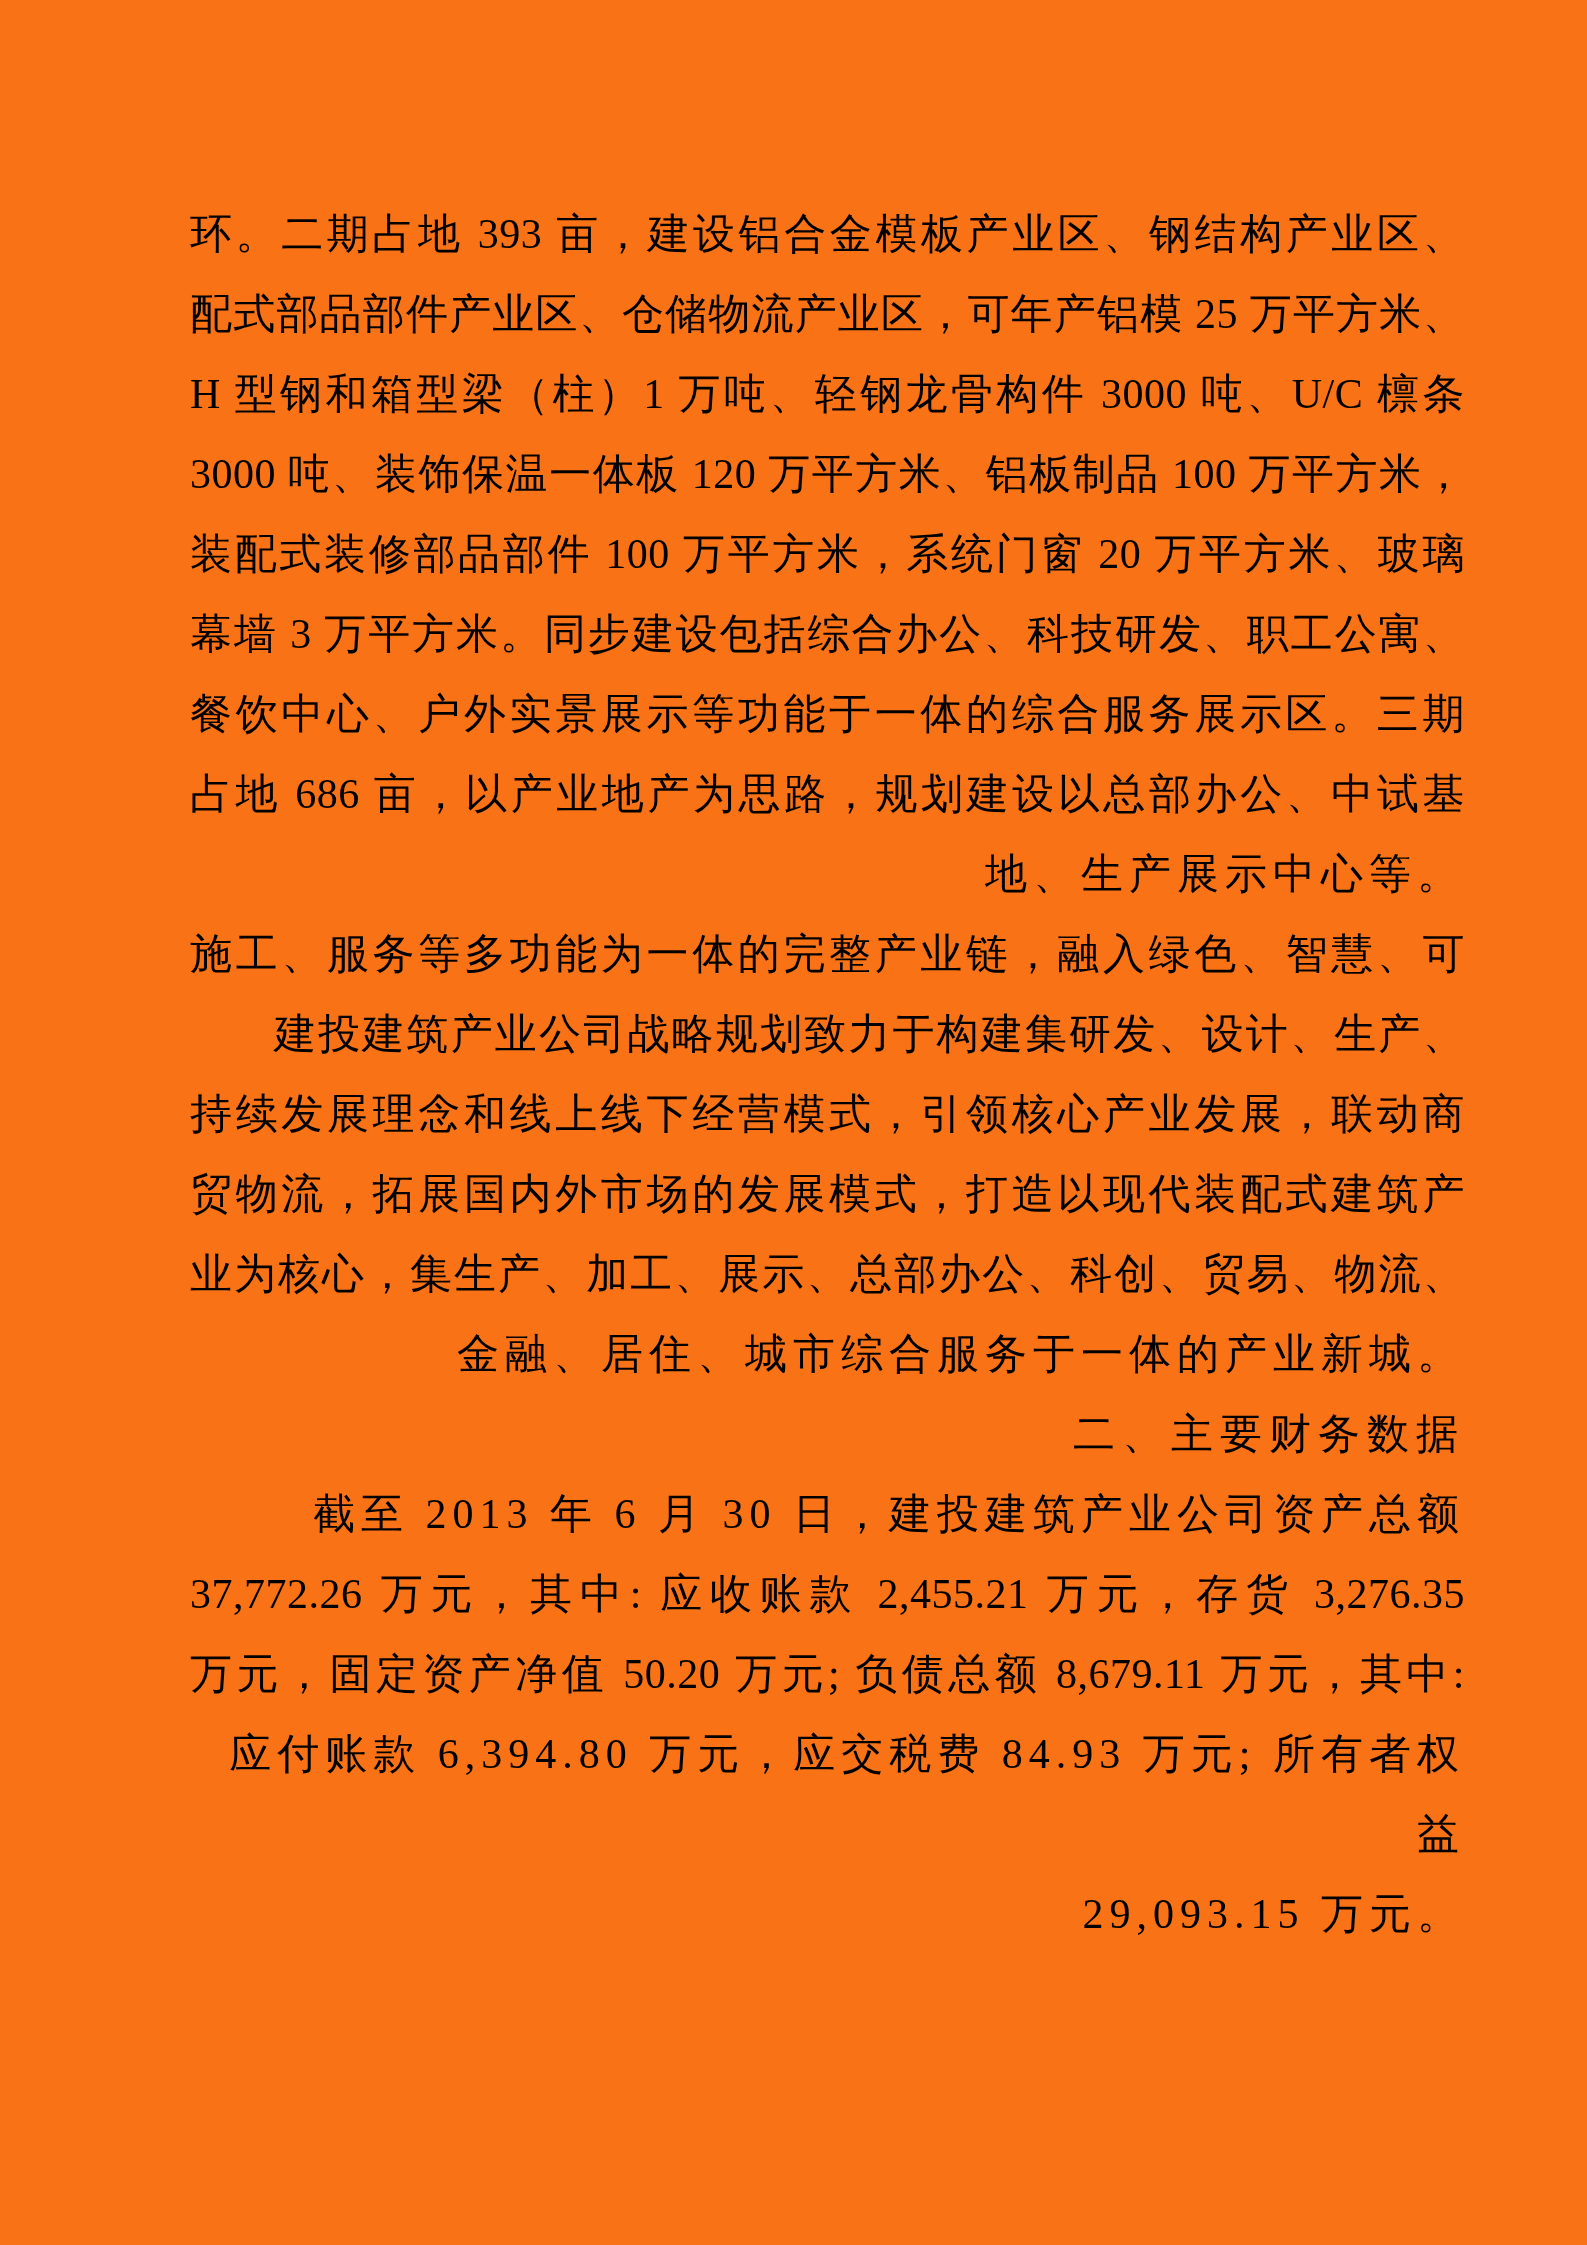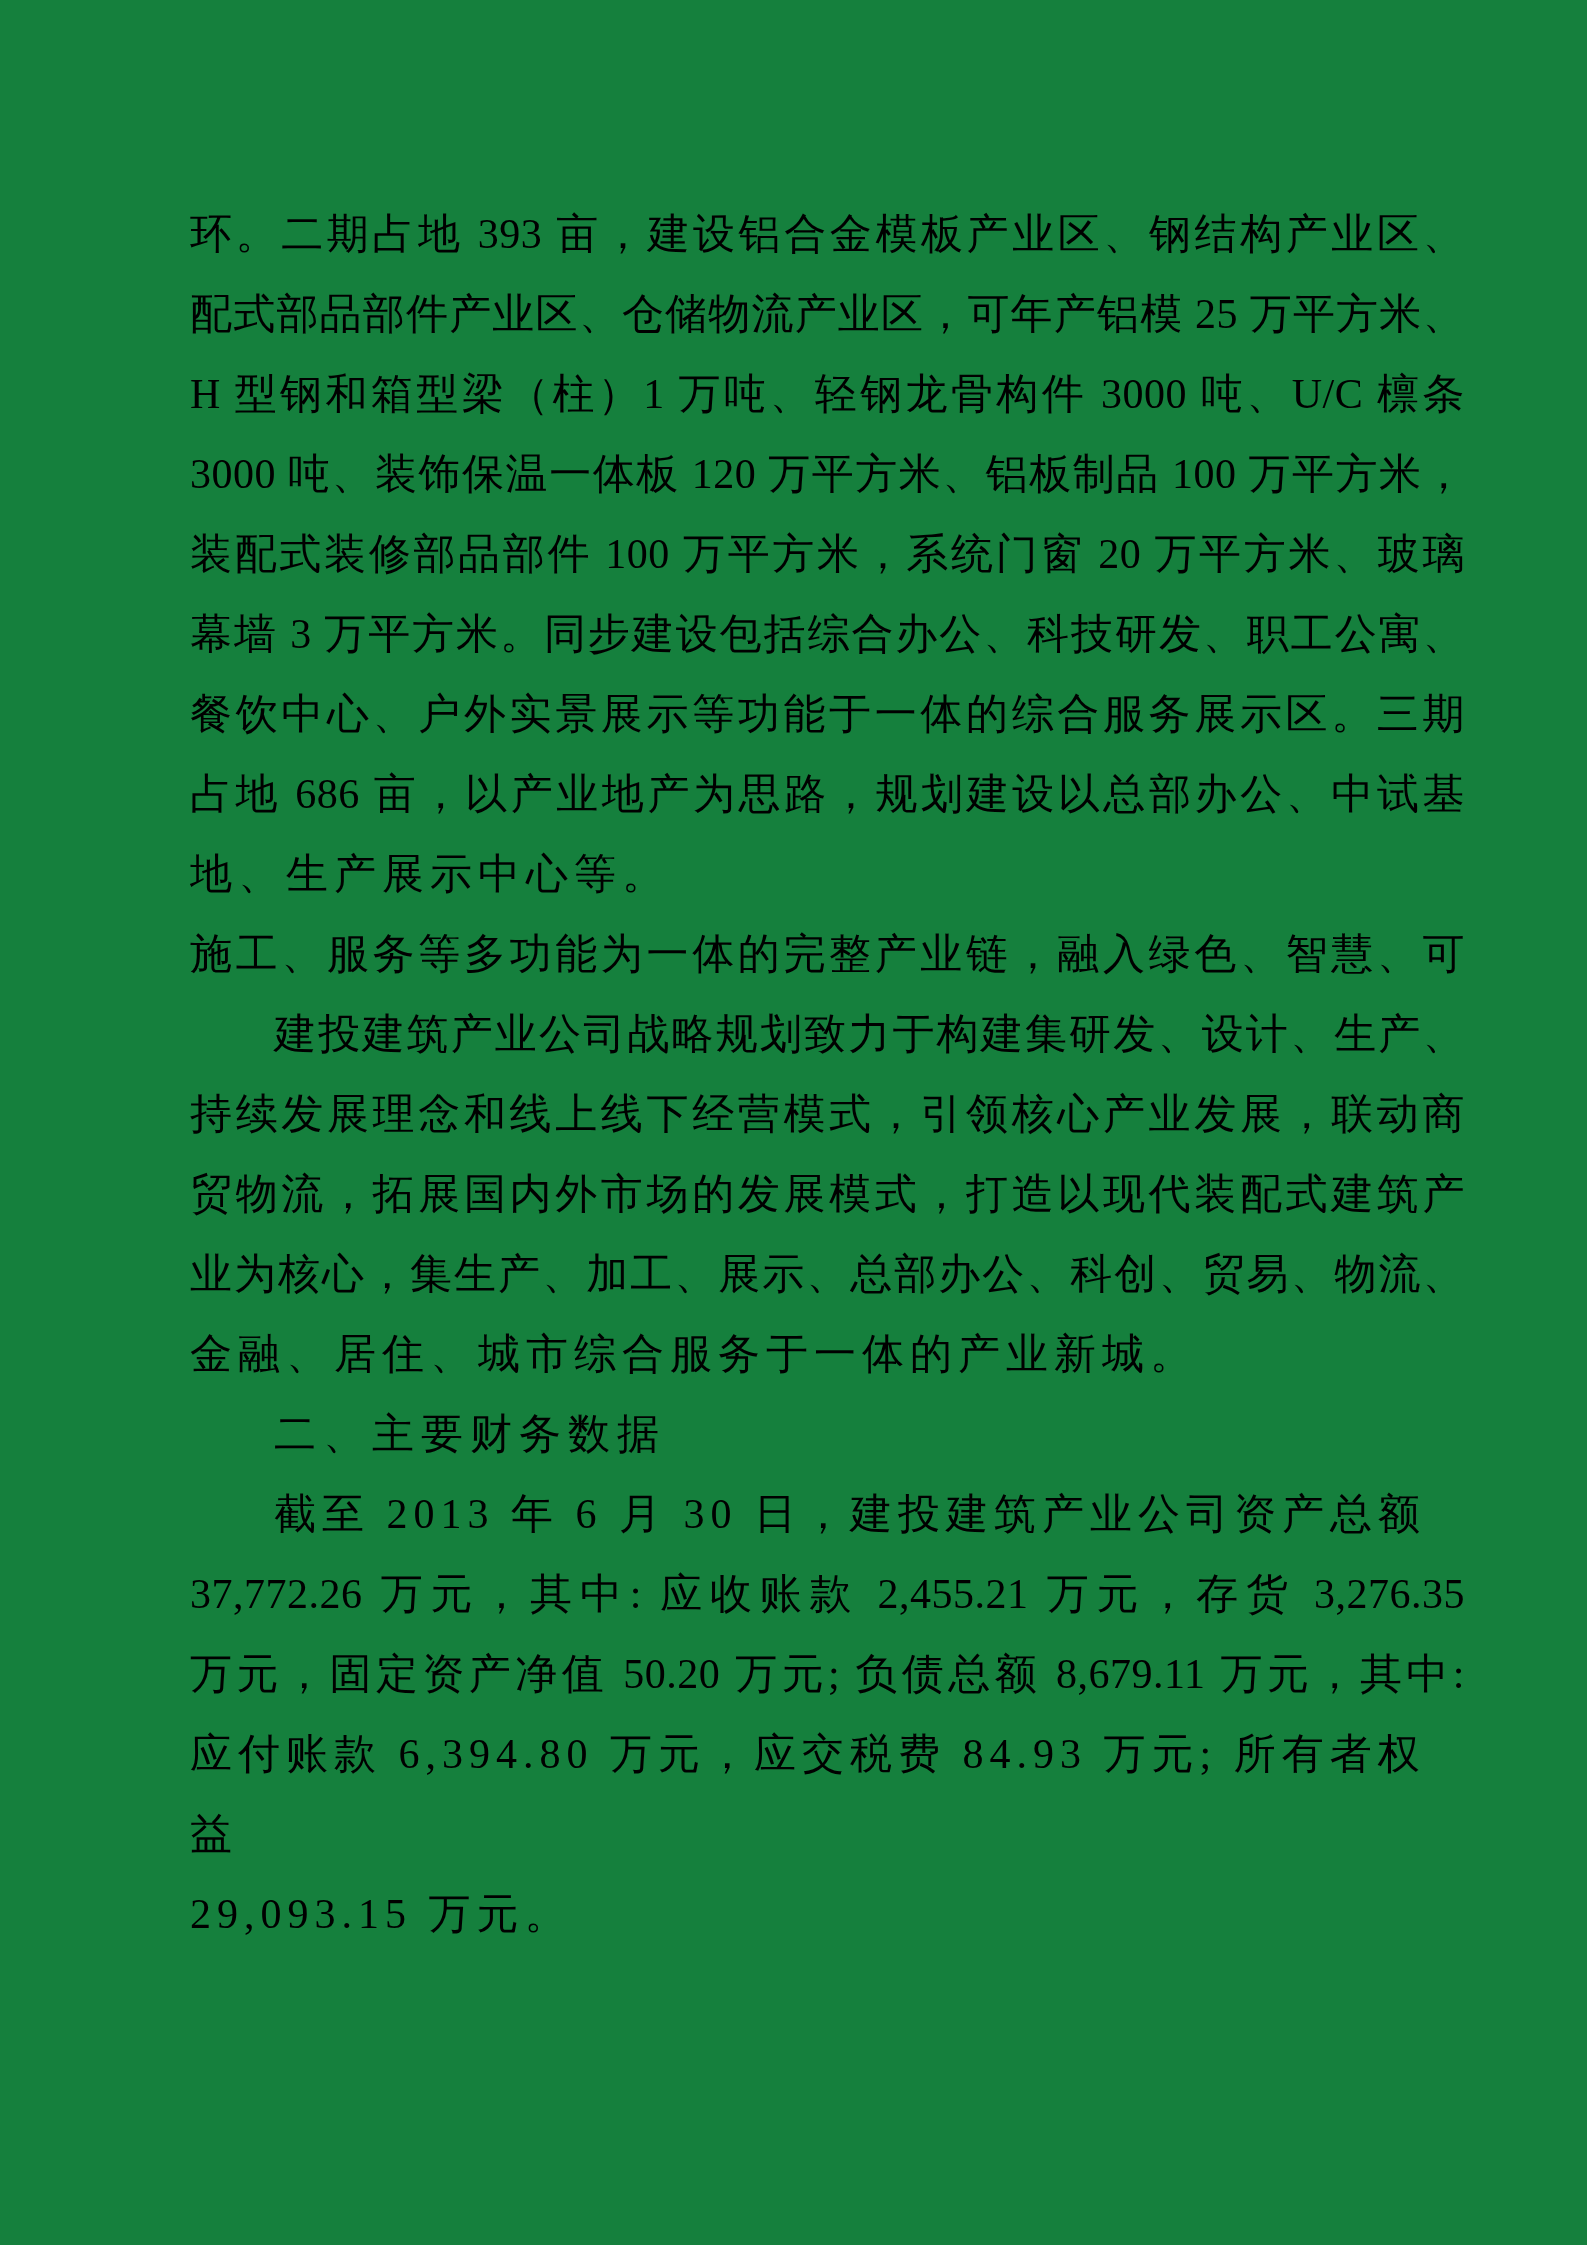--- a/index.html
+++ b/index.html
@@ -4,21 +4,21 @@
 <style>
   html, body {
     margin: 0;
     padding: 0;
     background: #ffffff;
   }
   .page {
     position: relative;
     width: 1587px;
     height: 2245px;
-    background: #15803d;
+    background: #f97316;
     color: #000000;
     overflow: hidden;
   }
   .doc {
     position: absolute;
     top: 194px;
     left: 190px;
     width: 1275px;
   }
   .paragraph { margin: 0; padding: 0; }
@@ -31,21 +31,21 @@
   }
   
   .line.fill {
     text-align: justify;
     text-align-last: justify;
     text-justify: inter-ideograph;
     letter-spacing: 0.5px;
   }
   
   .line.end {
-    text-align: left;
+    text-align: right;
     letter-spacing: 6px;
   }
   .line.indent {
     text-indent: 84px;
   }
   .line.heading {
     font-family: "Liberation Sans", "DejaVu Sans", sans-serif;
     font-weight: 400;
     letter-spacing: 7px;
   }

